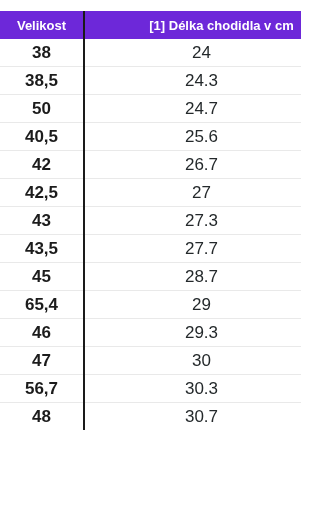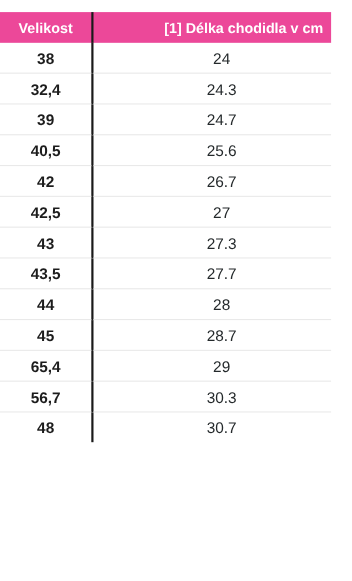--- a/index.html
+++ b/index.html
@@ -24,21 +24,21 @@
 
   table.size-table {
     width: 260px;
     margin: 0 auto;
     border-collapse: collapse;
     table-layout: fixed;
   }
 
   
   table.size-table thead th {
-    background: #ec4899;
+    background: #6d28d9;
     color: #ffffff;
     font-size: 13px;
     font-weight: bold;
     line-height: 1;
     height: 28px;
     padding: 0 4px;
     text-align: center;
     vertical-align: middle;
     white-space: nowrap;
     border: none;
@@ -51,21 +51,21 @@
     width: 185px;
     padding-left: 44px;
   }
 
   
   table.size-table tbody td {
     height: 27px;
     padding: 0 4px;
     text-align: center;
     vertical-align: middle;
-    font-size: 14px;
+    font-size: 17px;
     color: #24292b;
     border-bottom: 1px solid #e9e9e9;
     background: #ffffff;
     white-space: nowrap;
   }
   table.size-table tbody tr:last-child td {
     border-bottom: none;
   }
   table.size-table tbody td.col-size {
     font-weight: bold;
@@ -86,25 +86,25 @@
         <th class="col-size">Velikost</th>
         <th class="col-length">[1] Délka chodidla v cm</th>
       </tr>
     </thead>
     <tbody id="table-body">
         <tr>
           <td class="col-size">38</td>
           <td class="col-length">24</td>
         </tr>
         <tr>
-          <td class="col-size">32,4</td>
+          <td class="col-size">38,5</td>
           <td class="col-length">24.3</td>
         </tr>
         <tr>
-          <td class="col-size">39</td>
+          <td class="col-size">50</td>
           <td class="col-length">24.7</td>
         </tr>
         <tr>
           <td class="col-size">40,5</td>
           <td class="col-length">25.6</td>
         </tr>
         <tr>
           <td class="col-size">42</td>
           <td class="col-length">26.7</td>
         </tr>
@@ -114,30 +114,34 @@
         </tr>
         <tr>
           <td class="col-size">43</td>
           <td class="col-length">27.3</td>
         </tr>
         <tr>
           <td class="col-size">43,5</td>
           <td class="col-length">27.7</td>
         </tr>
         <tr>
-          <td class="col-size">44</td>
-          <td class="col-length">28</td>
-        </tr>
-        <tr>
           <td class="col-size">45</td>
           <td class="col-length">28.7</td>
         </tr>
         <tr>
           <td class="col-size">65,4</td>
           <td class="col-length">29</td>
+        </tr>
+        <tr>
+          <td class="col-size">46</td>
+          <td class="col-length">29.3</td>
+        </tr>
+        <tr>
+          <td class="col-size">47</td>
+          <td class="col-length">30</td>
         </tr>
         <tr>
           <td class="col-size">56,7</td>
           <td class="col-length">30.3</td>
         </tr>
         <tr>
           <td class="col-size">48</td>
           <td class="col-length">30.7</td>
         </tr>
       </tbody>

